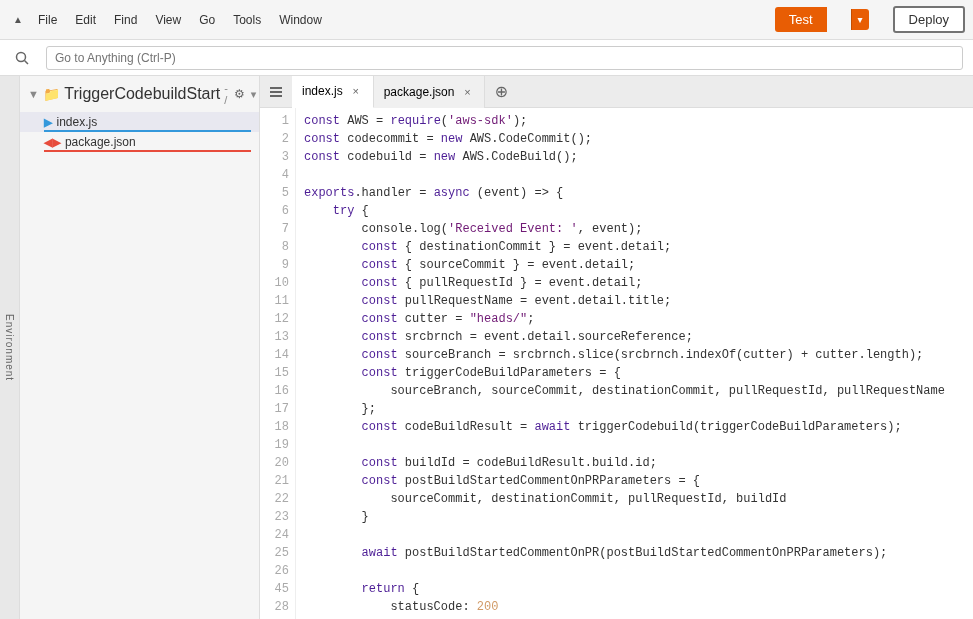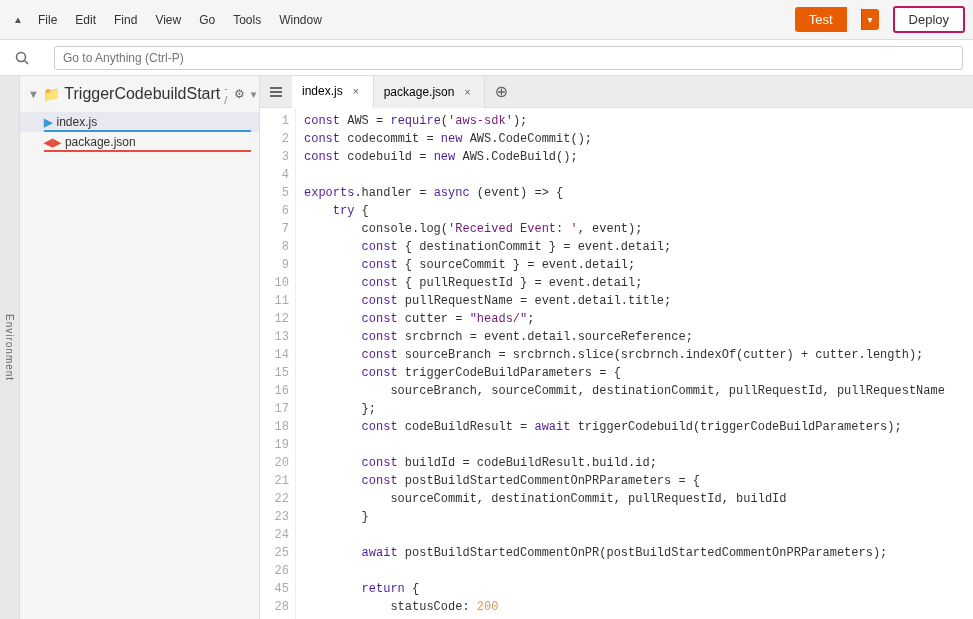--- a/index.html
+++ b/index.html
@@ -13,42 +13,42 @@
     }
     .menu-bar-left { display: flex; align-items: center; gap: 2px; flex: 1; }
     .menu-arrow {
       width: 20px; height: 28px; display: flex; align-items: center; justify-content: center;
       cursor: pointer; color: #555; font-size: 10px;
     }
     .menu-item {
       padding: 4px 8px; cursor: pointer; color: #333; font-size: 12px;
       border-radius: 3px;
     }
-    .menu-bar-right { display: flex; align-items: center; gap: 14px; }
+    .menu-bar-right { display: flex; align-items: center; gap: 24px; }
     .btn-test {
       background: #e85d04; color: white; border: none; padding: 5px 14px;
       border-radius: 3px 0 0 3px; cursor: pointer; font-size: 13px; font-weight: 500;
     }
     .btn-test-arrow {
       background: #e85d04; color: white; border: none; border-left: 1px solid #c44d00;
       padding: 5px 6px; border-radius: 0 3px 3px 0; cursor: pointer; font-size: 10px;
     }
     .btn-deploy {
-      background: white; color: #333; border: 2px solid #be185d; padding: 4px 14px;
+      background: white; color: #333; border: 2px solid #737373; padding: 4px 14px;
       border-radius: 3px; cursor: pointer; font-size: 13px; font-weight: 500;
     }
     .btn-changes {
       background: #333; color: white; border: none; padding: 5px 12px;
       border-radius: 14px; cursor: pointer; font-size: 12px;
     }
 
     
     .search-bar {
       height: 36px; background: #fff; border-bottom: 1px solid #ddd;
-      display: flex; align-items: center; padding: 0 10px; gap: 20px;
+      display: flex; align-items: center; padding: 0 10px; gap: 12px;
     }
     .search-icon-btn {
       width: 24px; height: 24px; display: flex; align-items: center; justify-content: center;
       cursor: pointer; color: #666;
     }
     .search-input {
       flex: 1; border: 1px solid #ccc; border-radius: 3px; padding: 4px 8px;
       font-size: 12px; background: white; outline: none;
     }
 

